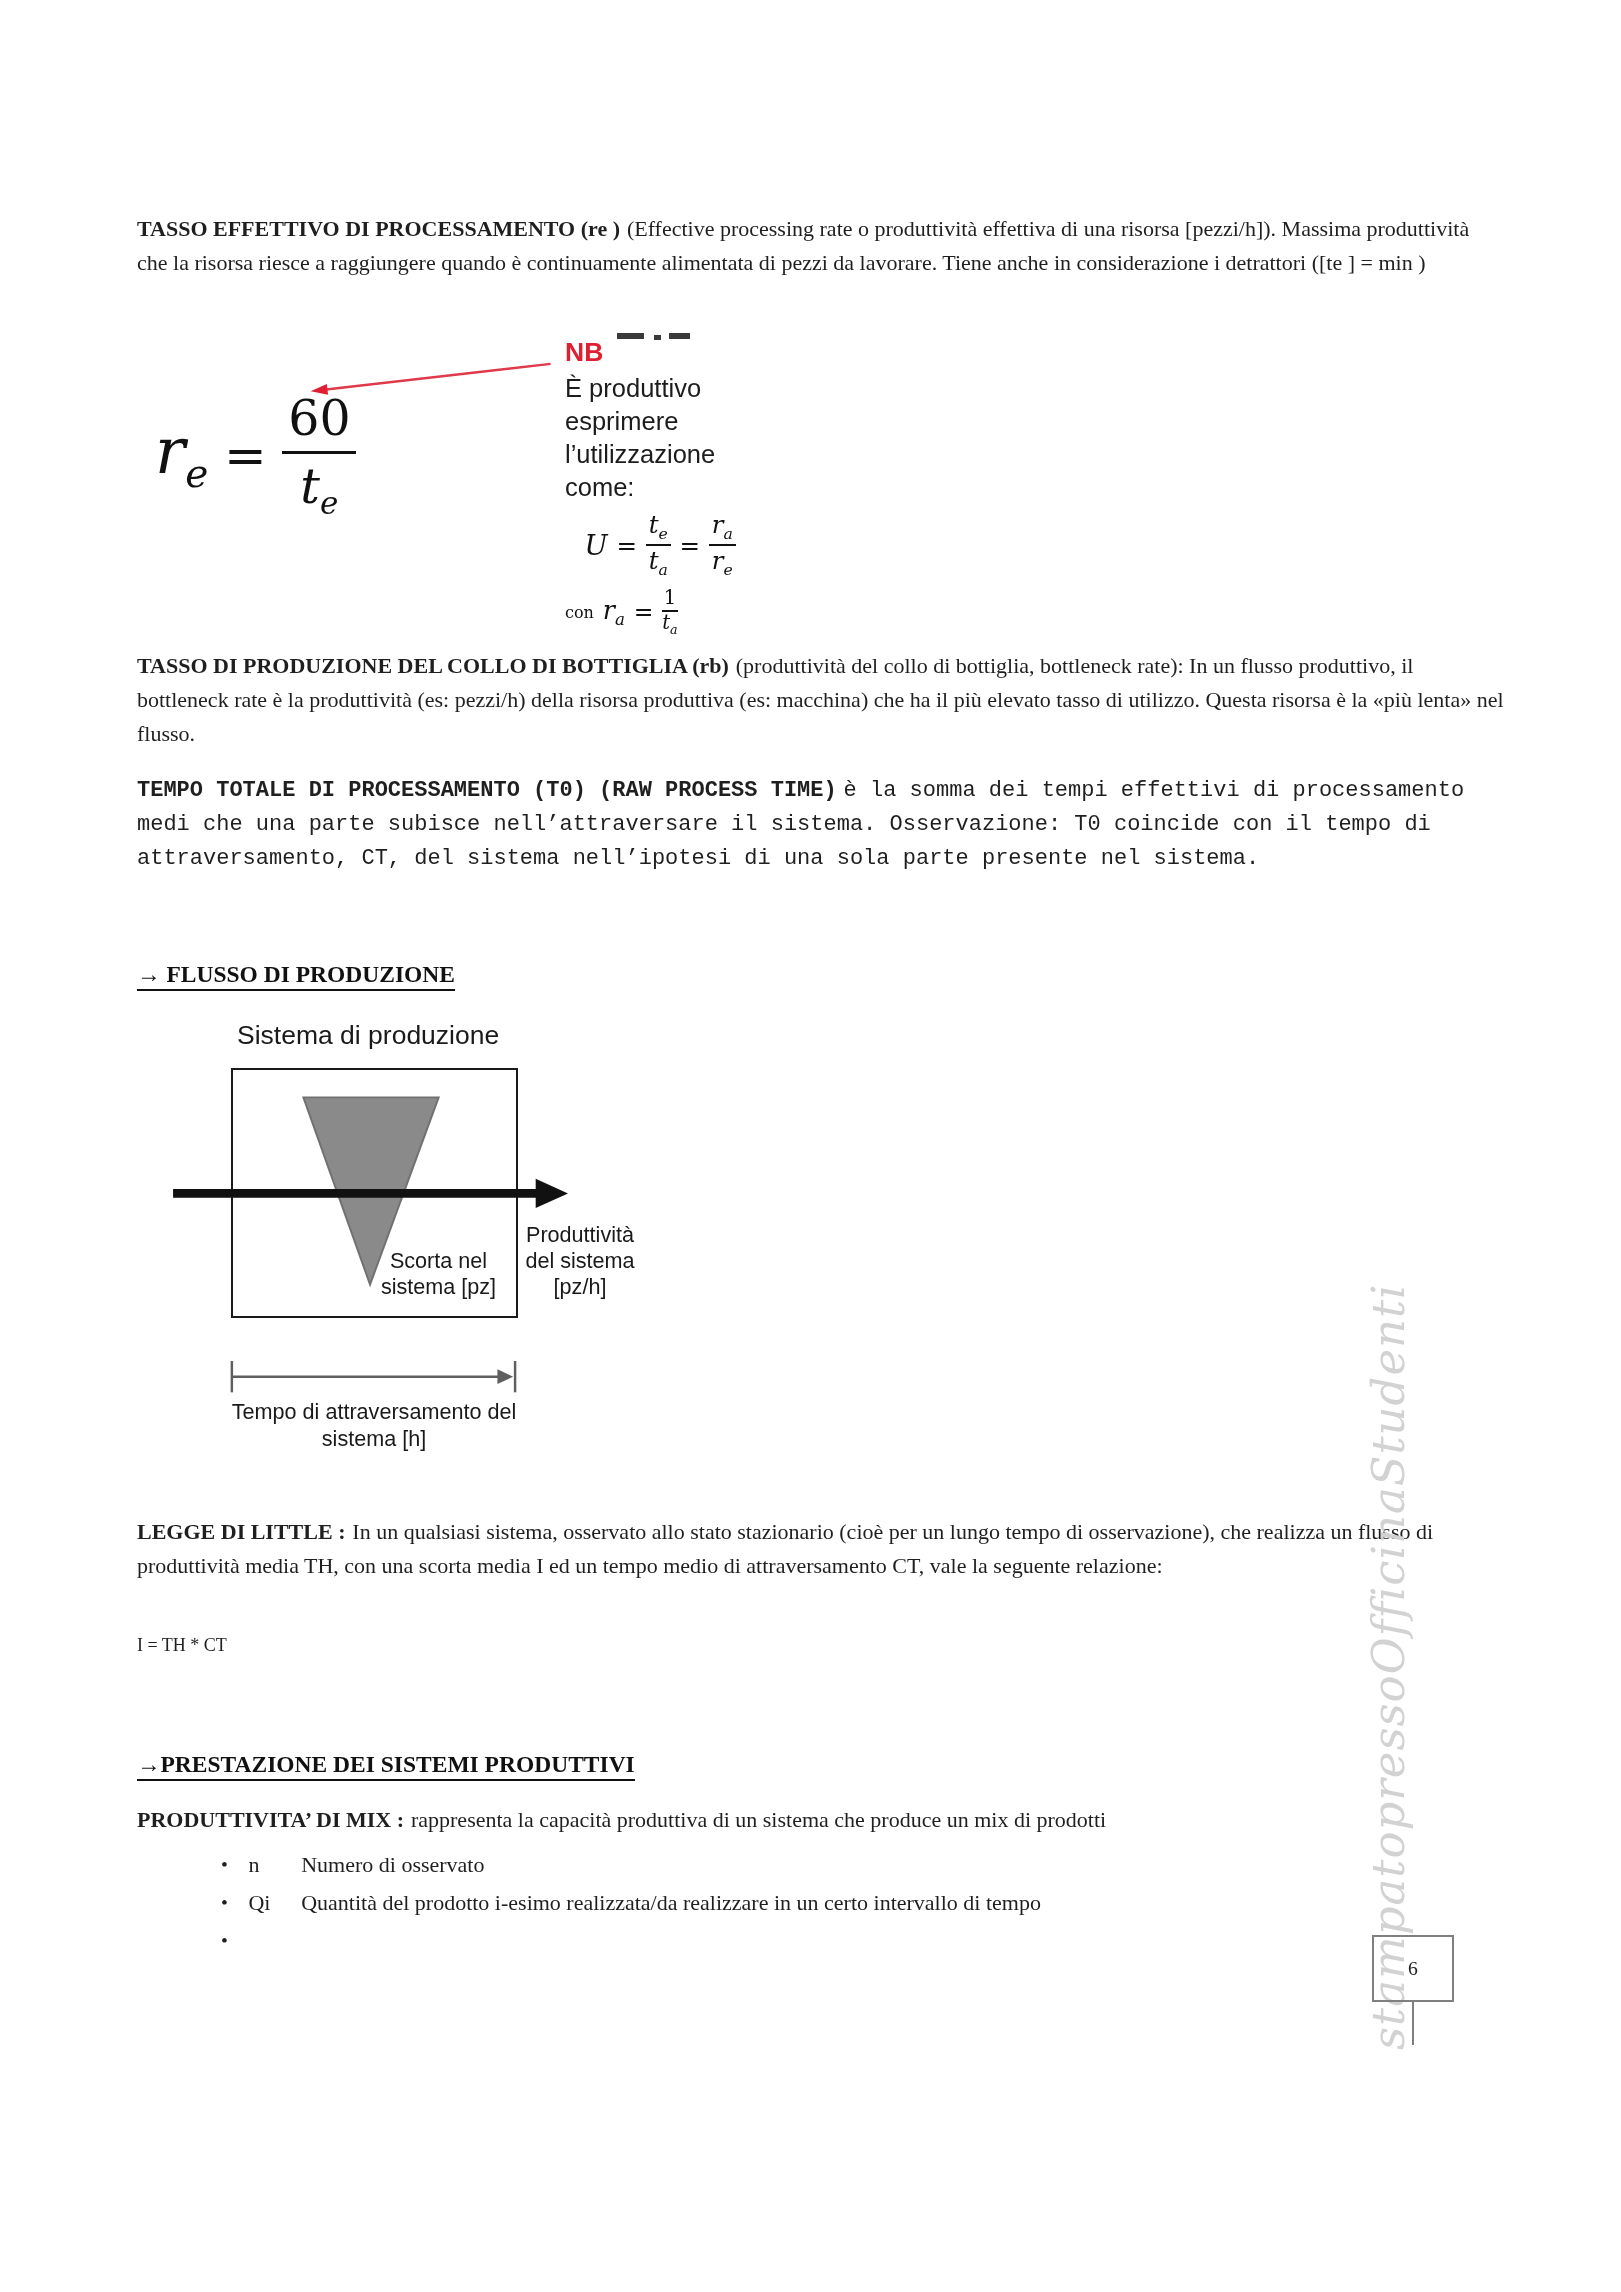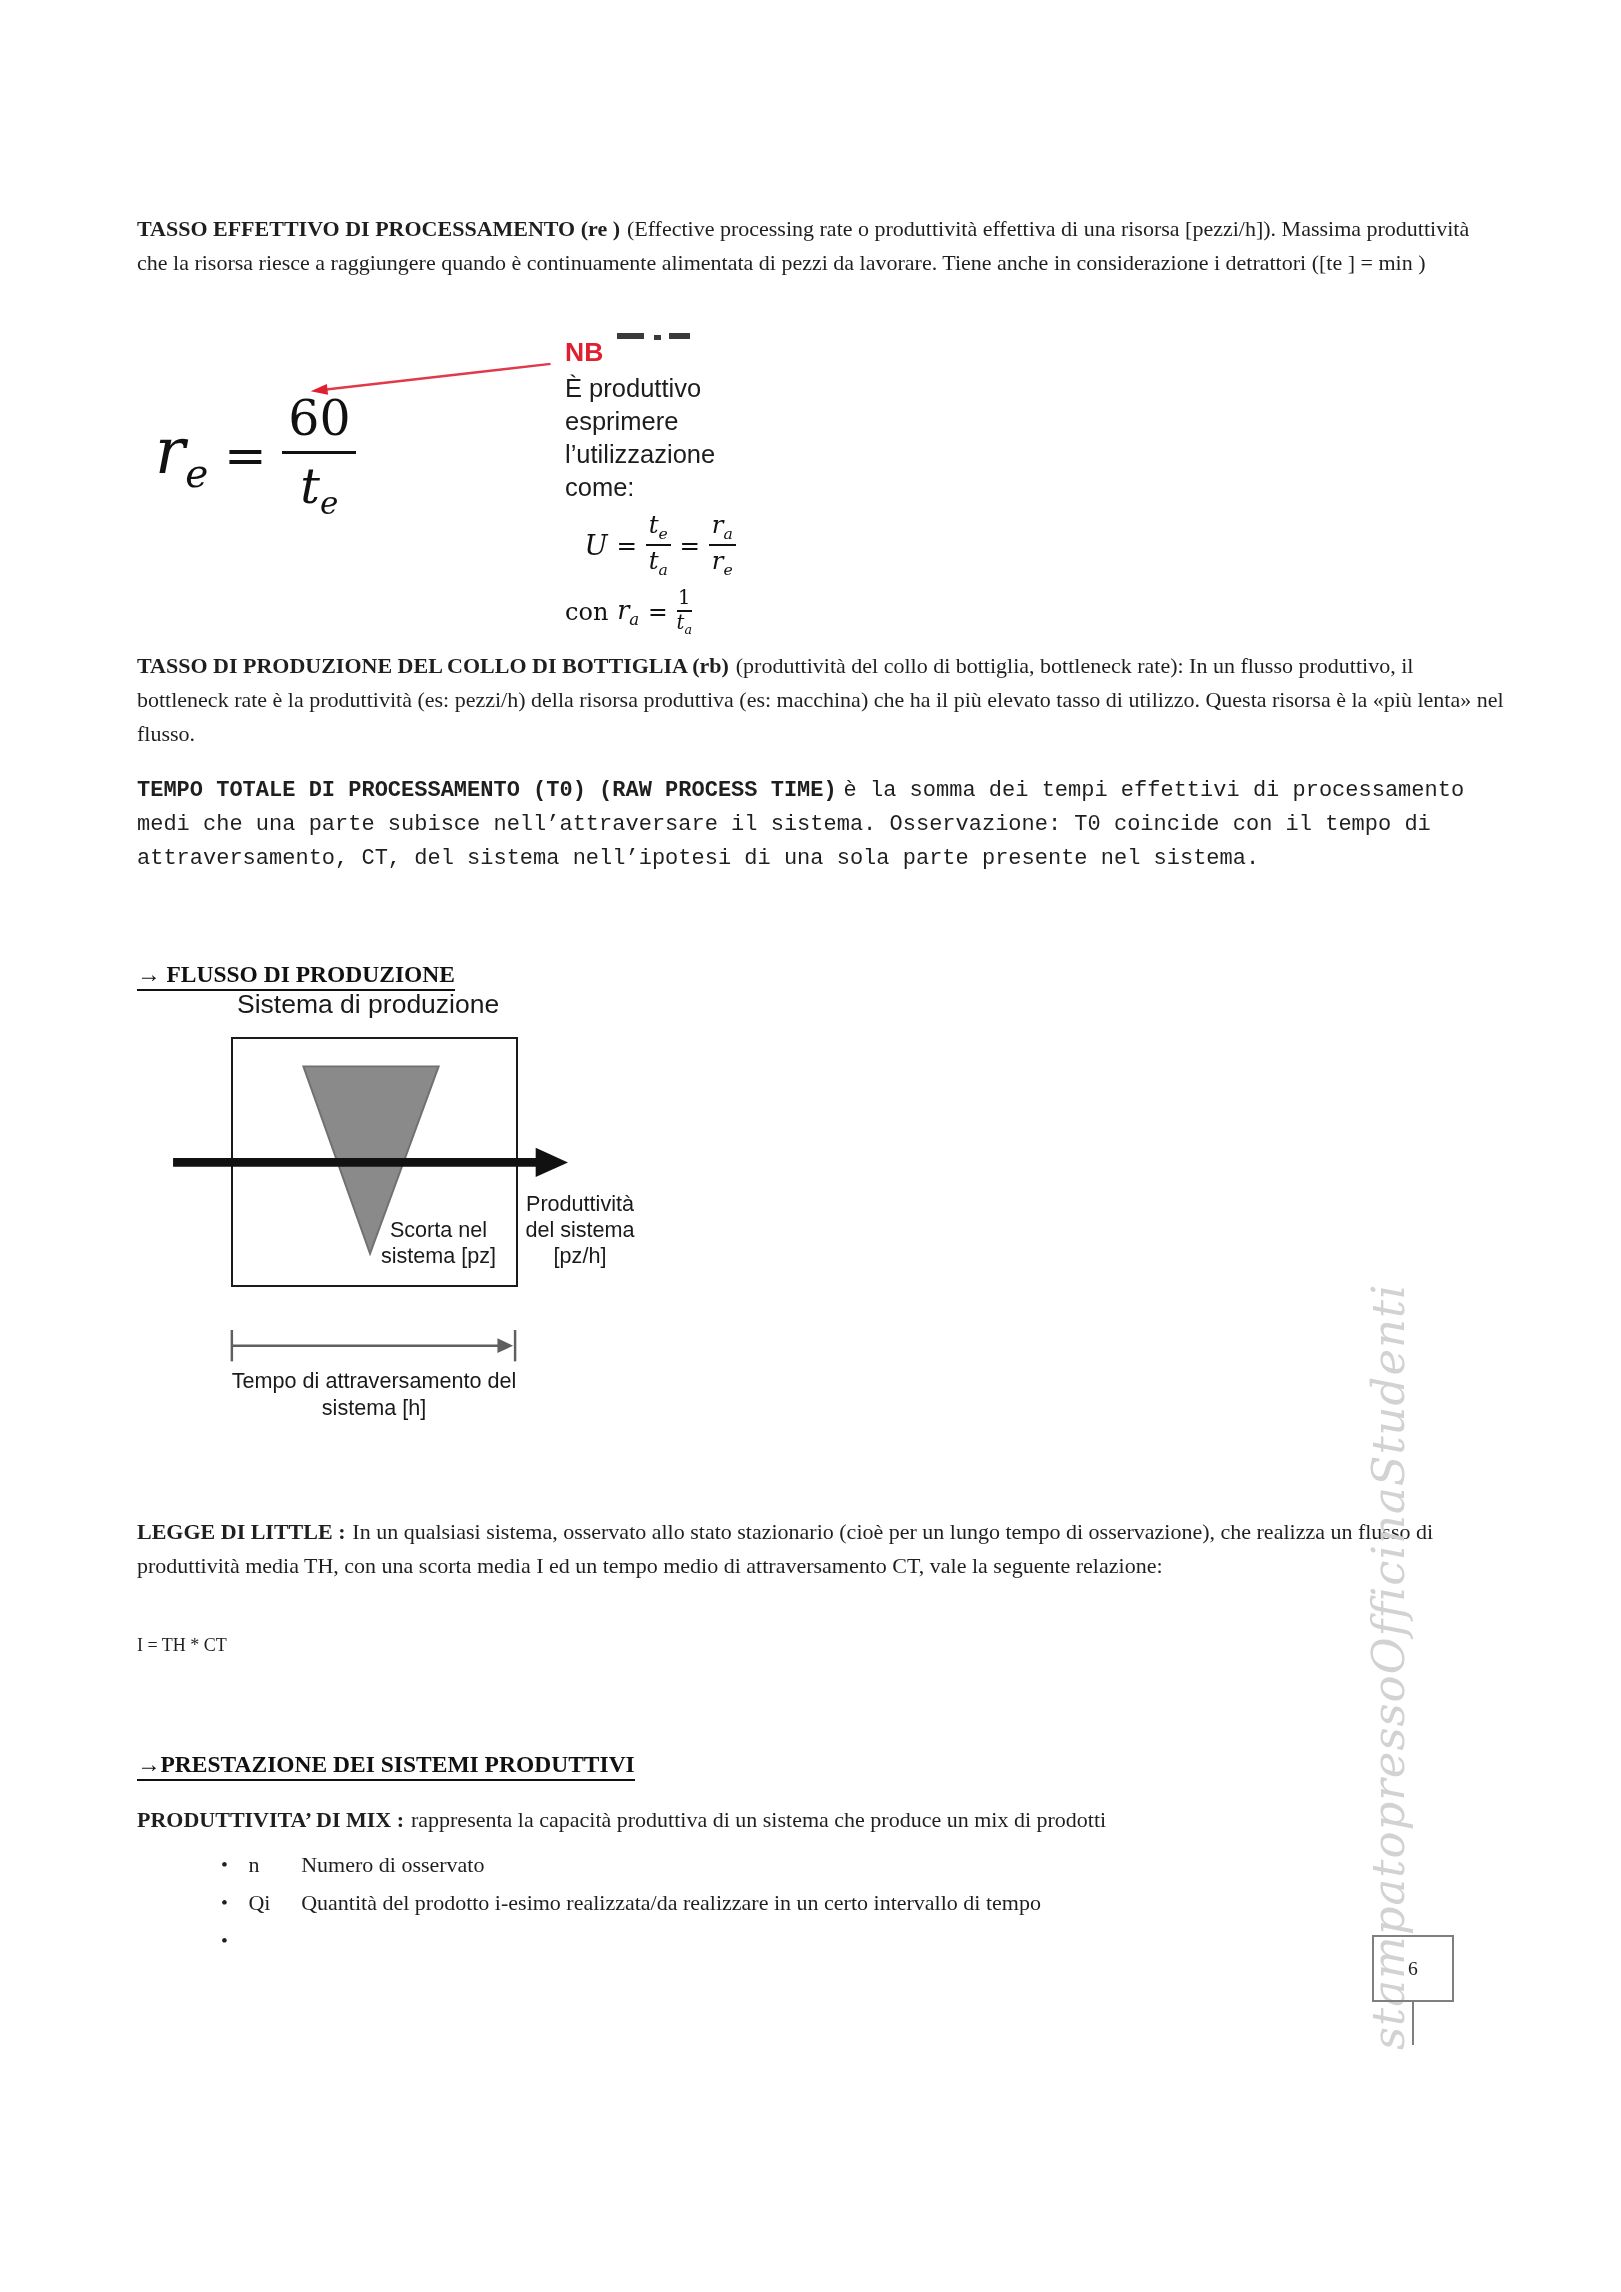--- a/index.html
+++ b/index.html
@@ -52,34 +52,34 @@
   .nb .nb-line{font-size:25.5px;line-height:33px;}
   .mathrow{display:flex;align-items:center;gap:8.8px;font-family:"DejaVu Serif", serif;color:#111;}
   .u-formula{margin-top:7.8px;margin-left:19.6px;}
   .u-formula .var{font-style:italic;font-size:27.4px;}
   .u-formula .meq{font-size:24.5px;}
   .frac-sm{font-size:24.5px;font-style:italic;}
   .frac-sm .bar{border-top:2.5px solid #111;margin:2px 0;}
   .frac-sm sub{font-size:15.7px;}
   .frac-sm .num,.frac-sm .den{padding:0 2.9px;line-height:1.05;}
   .con-formula{margin-top:9.8px;}
-  .con-formula .word{font-size:24px;}
+  .con-formula .word{font-size:16px;}
   .con-formula .var{font-style:italic;font-size:25.5px;}
   .con-formula .meq{font-size:23.5px;}
   .frac-xs{font-size:19.6px;font-style:italic;}
   .frac-xs .bar{border-top:2px solid #111;margin:1px 0;}
   .frac-xs sub{font-size:12.7px;}
   .frac-xs .num{font-style:normal;line-height:1.05;}
   .frac-xs .den{line-height:1.05;}
 
   .dash{position:absolute;background:#3a3a3a;}
 
   
   .diagram{
-    position:absolute;left:127px;top:979px;width:588px;height:456px;
+    position:absolute;left:127px;top:1010px;width:588px;height:456px;
     font-family:"Liberation Sans", sans-serif;color:#1a1a1a;
   }
   .diagram .dtitle{position:absolute;left:110px;top:9.8px;font-size:26.5px;}
   .diagram .dbox{position:absolute;left:104px;top:58px;width:283px;height:246px;border:2.9px solid #1a1a1a;}
   .diagram svg{position:absolute;left:0;top:0;}
   .dlabel{position:absolute;text-align:center;font-size:21.6px;line-height:26px;}
   .lbl-inv{left:242px;top:238px;width:139px;}
   .lbl-thr{left:382px;top:212px;width:142px;}
   .lbl-time{left:94px;top:388px;width:306px;line-height:27.4px;}
 

